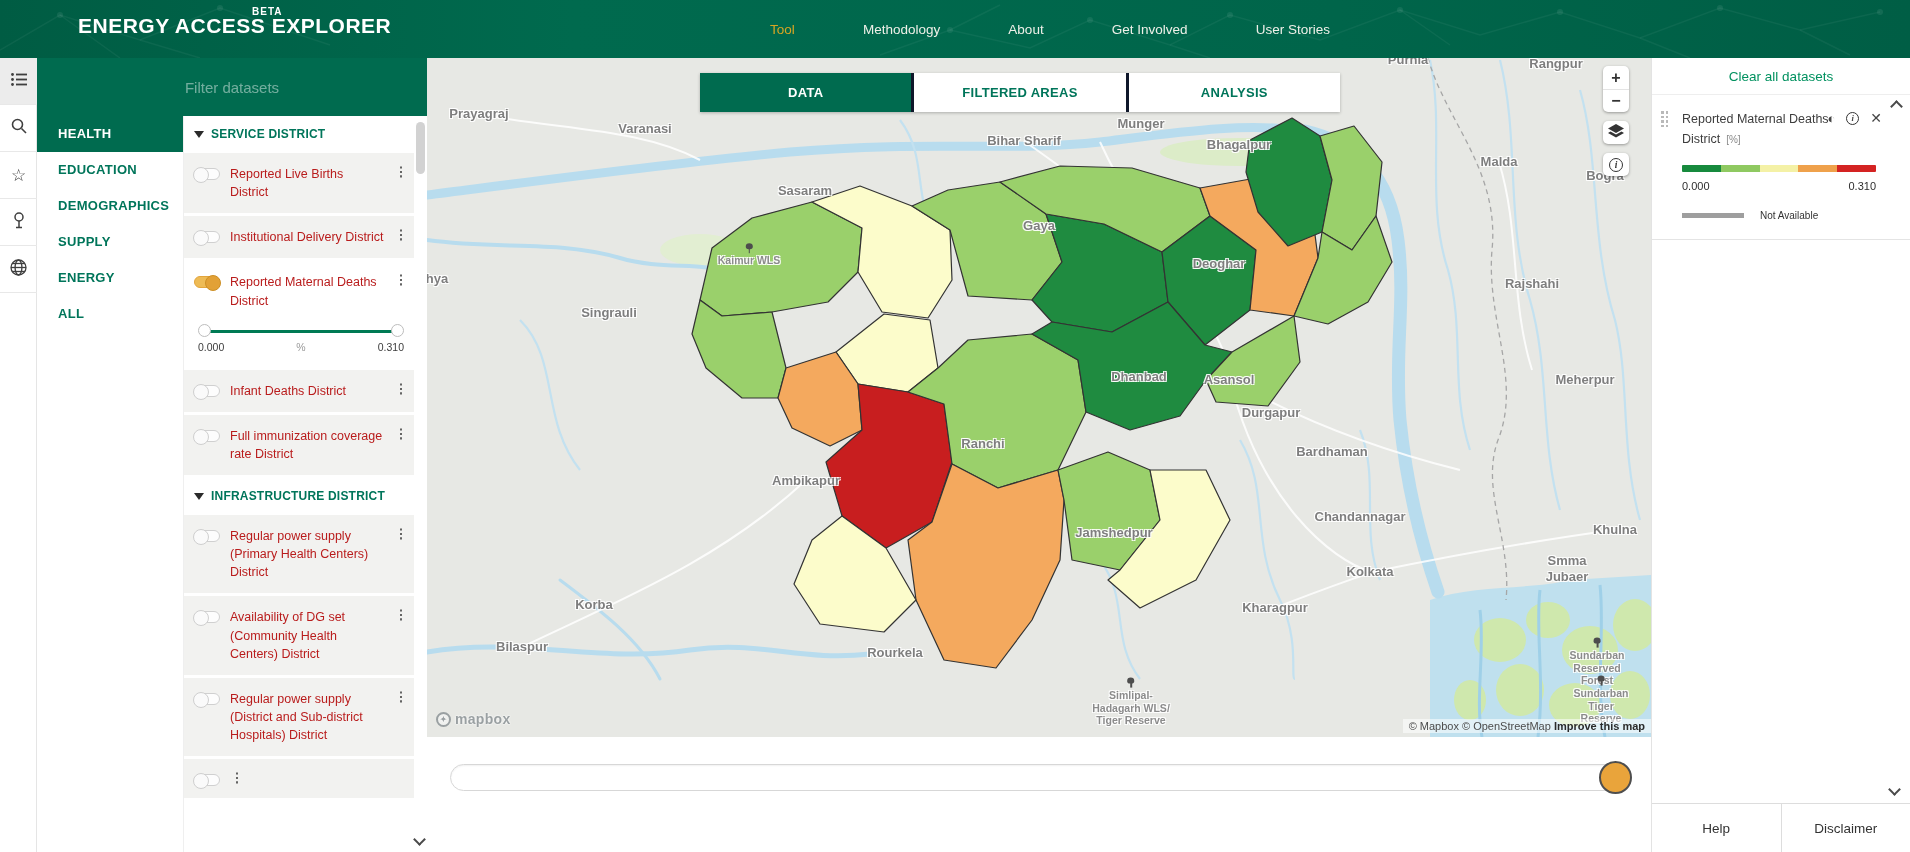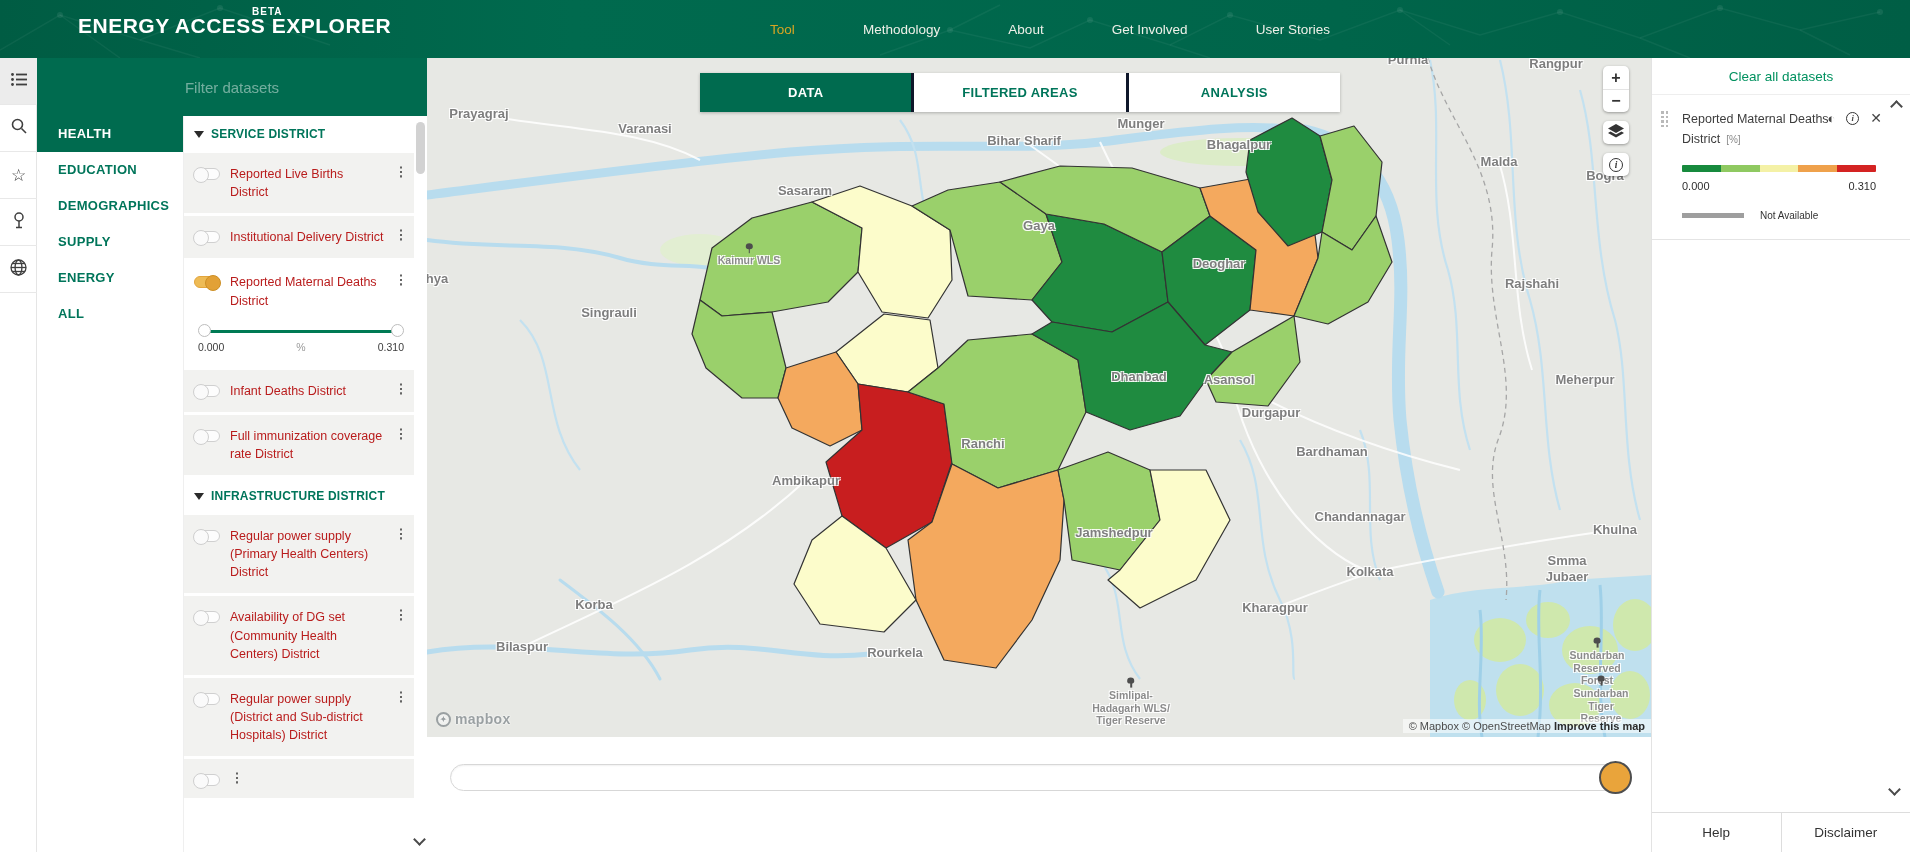--- a/index.html
+++ b/index.html
@@ -131,21 +131,21 @@
   #card-icons { position:absolute; right:28px; top:16px; display:flex; gap:11px; align-items:center; color:#444; }
   #card-icons .cicon { cursor:pointer; font-size:13px; line-height:1; }
   #ramp { margin-top:16px; height:7px; border-radius:1px; display:flex; overflow:hidden; }
   #ramp i { flex:1; }
   #ramp-labels { display:flex; justify-content:space-between; font-size:11px; color:#2e2e2e; margin-top:8px; }
   #na-row { display:flex; align-items:center; gap:16px; margin-top:18px; }
   #na-bar { width:62px; height:5px; background:var(--not_available,#9e9e9e); }
   #na-text { font-size:10px; color:#333; }
   #rp-chev-up { position:absolute; right:9px; top:44px; cursor:pointer; }
   #rp-chev-down { position:absolute; right:11px; bottom:58px; cursor:pointer; }
-  #rp-footer { position:absolute; left:0; right:0; bottom:0; height:40px; border-top:1px solid #ddd;
+  #rp-footer { position:absolute; left:0; right:0; bottom:0; height:49px; border-top:1px solid #ddd;
     display:flex; background:#fff; }
   .foot-btn { flex:1; display:flex; align-items:center; justify-content:center; font-size:13.5px;
     color:#333; cursor:pointer; }
   .foot-btn + .foot-btn { border-left:1px solid #ddd; }
 
   
   .c0{fill:var(--map0,#1f8b40);} .c1{fill:var(--map1,#9ad06b);} .c2{fill:var(--map2,#fcfccb);}
   .c3{fill:var(--map3,#f4a95e);} .c4{fill:var(--map4,#c81e1f);}
   .dist{stroke:#333;stroke-width:1.2;stroke-linejoin:round;}
   .river{stroke:var(--water,#b8dcee);fill:none;stroke-linecap:round;}

